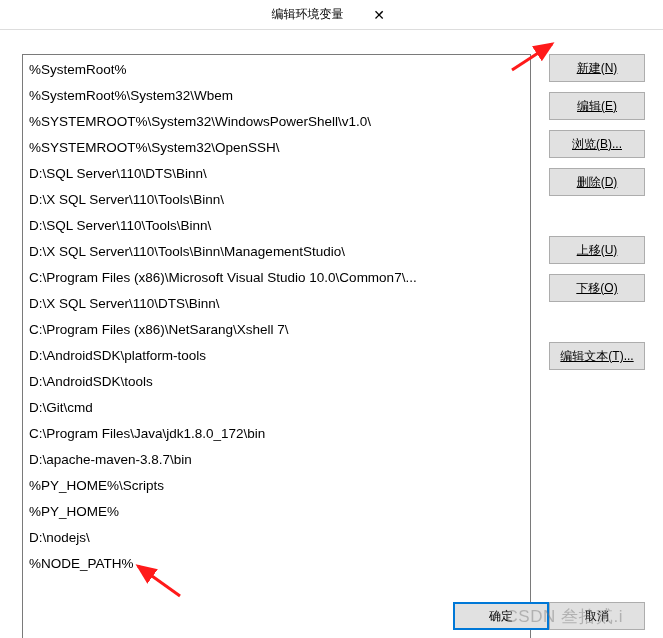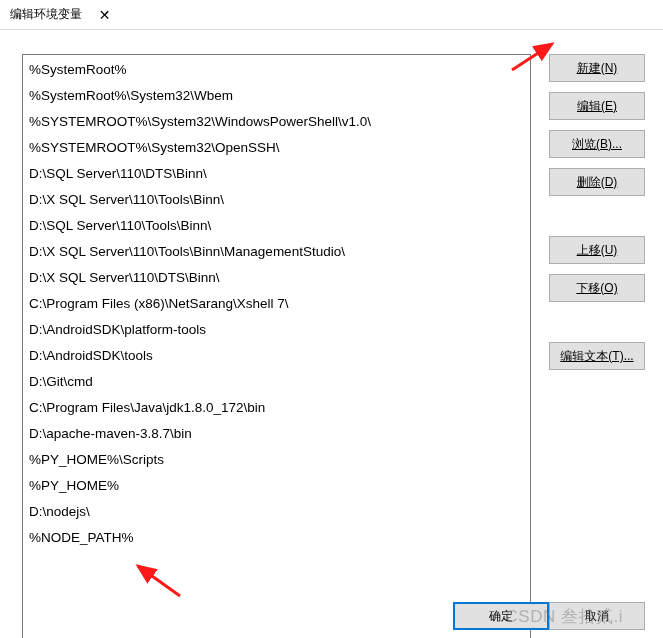--- a/index.html
+++ b/index.html
@@ -8,24 +8,25 @@
       font-size: 12px;
       background: #fff;
       width: 663px;
       height: 638px;
       overflow: hidden;
       position: relative;
     }
     .titlebar {
       display: flex;
       align-items: center;
-      justify-content: flex-start;
+      justify-content: center;
       height: 30px;
       padding: 0 0 0 10px;
       border-bottom: 1px solid #ddd;
+      gap: 13px;
     }
     .close-btn {
       width: 45px;
       height: 30px;
       display: flex;
       align-items: center;
       justify-content: center;
       font-size: 14px;
       cursor: pointer;
     }
@@ -120,20 +121,21 @@
   <div class="list-container">
     <div class="list-inner" id="list-inner">
         <div class="list-item">%SystemRoot%</div>
         <div class="list-item">%SystemRoot%\System32\Wbem</div>
         <div class="list-item">%SYSTEMROOT%\System32\WindowsPowerShell\v1.0\</div>
         <div class="list-item">%SYSTEMROOT%\System32\OpenSSH\</div>
         <div class="list-item">D:\SQL Server\110\DTS\Binn\</div>
         <div class="list-item">D:\X SQL Server\110\Tools\Binn\</div>
         <div class="list-item">D:\SQL Server\110\Tools\Binn\</div>
         <div class="list-item">D:\X SQL Server\110\Tools\Binn\ManagementStudio\</div>
+        <div class="list-item">C:\Program Files (x86)\Microsoft Visual Studio 10.0\Common7\...</div>
         <div class="list-item">D:\X SQL Server\110\DTS\Binn\</div>
         <div class="list-item">C:\Program Files (x86)\NetSarang\Xshell 7\</div>
         <div class="list-item">D:\AndroidSDK\platform-tools</div>
         <div class="list-item">D:\AndroidSDK\tools</div>
         <div class="list-item">D:\Git\cmd</div>
         <div class="list-item">C:\Program Files\Java\jdk1.8.0_172\bin</div>
         <div class="list-item">D:\apache-maven-3.8.7\bin</div>
         <div class="list-item">%PY_HOME%\Scripts</div>
         <div class="list-item">%PY_HOME%</div>
         <div class="list-item">D:\nodejs\</div>

